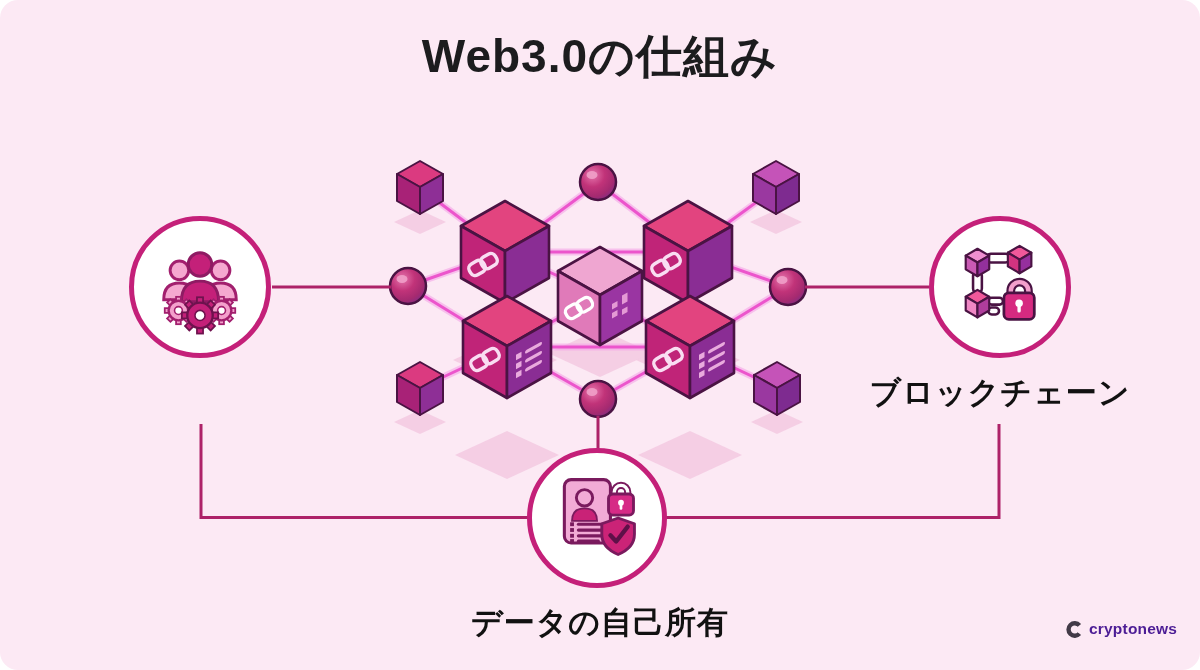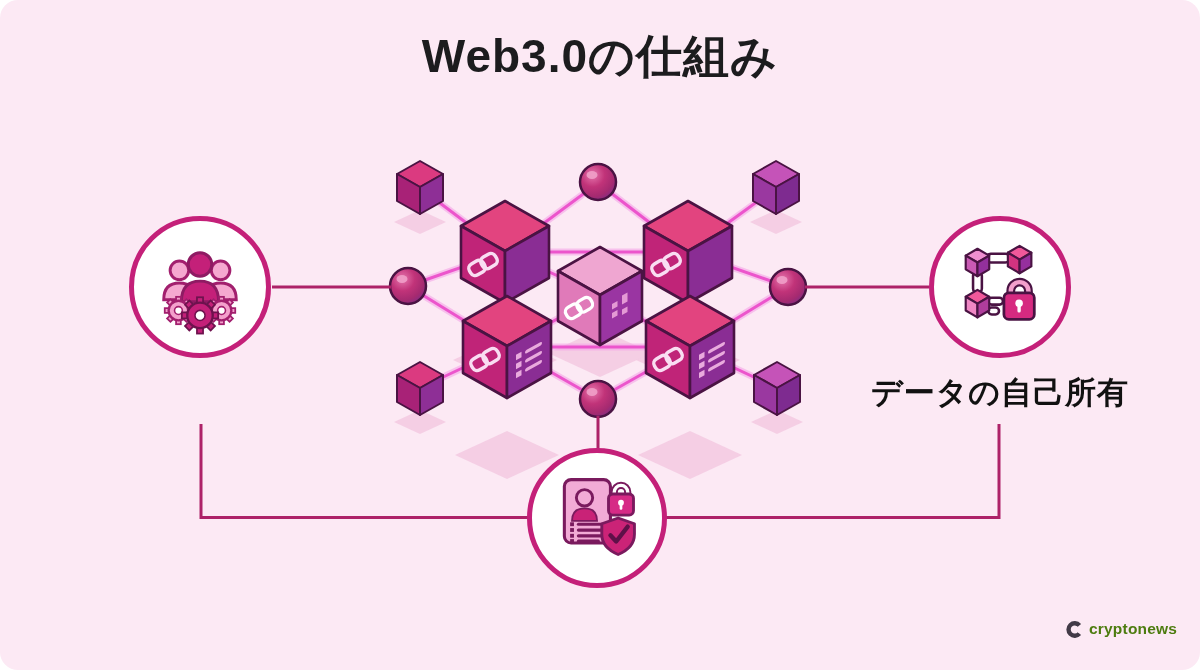--- a/index.html
+++ b/index.html
@@ -23,21 +23,21 @@
   .node-label{
     position:absolute;transform:translateX(-50%);white-space:nowrap;
     font-size:31px;font-weight:800;color:var(--label,#111111);letter-spacing:1px;
   }
   .label-left{left:200px;top:372px;}
   .label-right{left:1000px;top:372px;}
   .label-bottom{left:600px;top:602px;}
   .logo{
     position:absolute;left:1066px;top:620px;display:flex;align-items:center;gap:6px;
   }
-  .logo-text{font-size:15.5px;font-weight:700;color:#4d7c0f;letter-spacing:.2px;}
+  .logo-text{font-size:15.5px;font-weight:700;color:#4c1d95;letter-spacing:.2px;}
 </style>
 </head>
 <body>
 
 <div class="canvas" style="--bg: #fce9f4; --accent: #c42079; --title: #1c1c1e; --label: #111111;">
 
   <div class="title">Web3.0の仕組み</div>
 
   <svg id="net" class="layer" viewBox="0 0 1200 670">
       <defs>
@@ -254,21 +254,21 @@
         </g>
       <g>
         <path d="M61 58 v-4 a9 9 0 0 1 18 0 v4" fill="none" stroke="#4a1343" stroke-width="9"></path>
         <path d="M61 58 v-4 a9 9 0 0 1 18 0 v4" fill="none" stroke="#f3a0cc" stroke-width="4.5"></path>
         <rect x="54" y="56" width="31" height="27" rx="5" fill="#d62a80" stroke="#4a1343" stroke-width="2.8"></rect>
         <circle cx="69.5" cy="66.5" r="3.8" fill="#ffffff"></circle>
         <rect x="67.8" y="68" width="3.4" height="8" rx="1.6" fill="#ffffff"></rect>
       </g>
     </svg>
   </div>
-  <div class="node-label label-right">データの自己所有</div>
+  <div class="node-label label-right">ブロックチェーン</div>
 
   <div class="badge badge-bottom">
     <svg width="96" height="96" viewBox="0 0 100 100">
       <rect x="16" y="10" width="48" height="66" rx="7" fill="#f2abd6" stroke="#7a1a5e" stroke-width="3.2"></rect>
       <circle cx="37" cy="29" r="8.5" fill="#f2abd6" stroke="#7a1a5e" stroke-width="3"></circle>
       <path d="M24 53 q0 -13 13 -13 q13 0 13 13 z" fill="#c92277" stroke="#7a1a5e" stroke-width="2"></path>
       <g fill="#7a1a5e">
         <rect x="22" y="54.5" width="4" height="4"></rect>
           <rect x="29" y="55" width="28" height="3.2" rx="1.6"></rect>
         <rect x="22" y="60.5" width="4" height="4"></rect>
@@ -284,20 +284,21 @@
         <rect x="62" y="25" width="26" height="22" rx="4.5" fill="#d62a86" stroke="#7a1a5e" stroke-width="3"></rect>
         <circle cx="75" cy="34" r="3" fill="#ffffff"></circle>
         <rect x="73.6" y="35" width="2.8" height="6.5" rx="1.3" fill="#ffffff"></rect>
       </g>
       <g>
         <path d="M72 50 L89 56 V67 Q89 81 72 88 Q55 81 55 67 V56 Z" fill="#cb2377" stroke="#7a1a5e" stroke-width="3" stroke-linejoin="round"></path>
         <polyline points="64,68 70,74.5 82,59" fill="none" stroke="#5e1048" stroke-width="4.5" stroke-linecap="round" stroke-linejoin="round"></polyline>
       </g>
     </svg>
   </div>
+  <div class="node-label label-bottom">データの自己所有</div>
 
   <div class="logo">
     <svg width="17" height="17" viewBox="0 0 20 20">
       <path d="M15.8 5.2 A7.3 7.3 0 1 0 15.8 14.8" fill="none" stroke="#423a47" stroke-width="5.2"></path>
       <rect x="9.5" y="8.2" width="8" height="3.6" fill="#fce9f4" transform="rotate(45 13.5 10)"></rect>
     </svg>
     <span class="logo-text">cryptonews</span>
   </div>
 
 </div>

